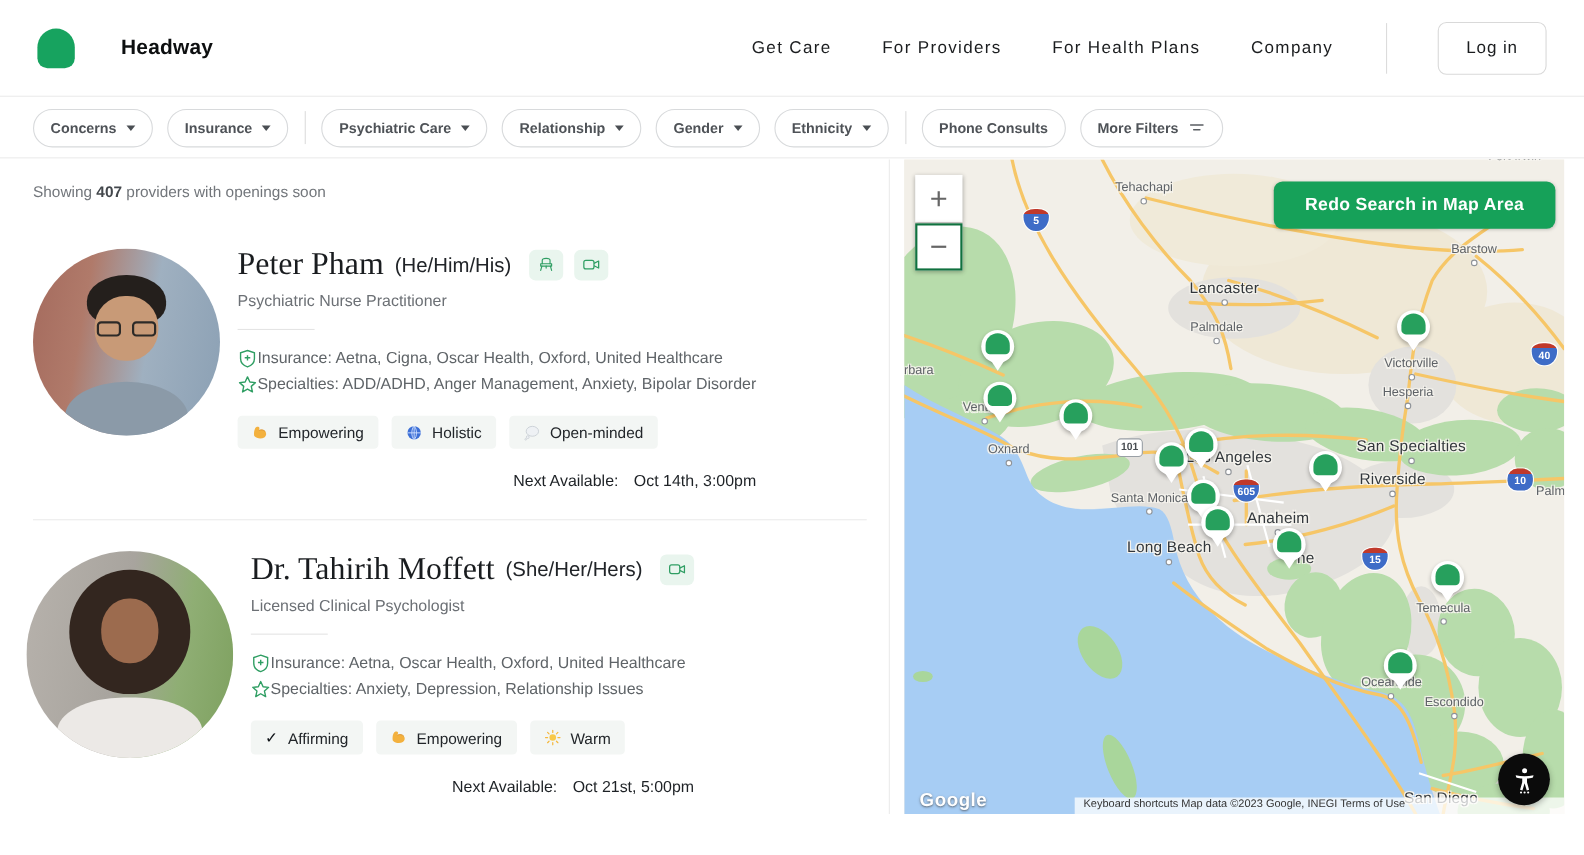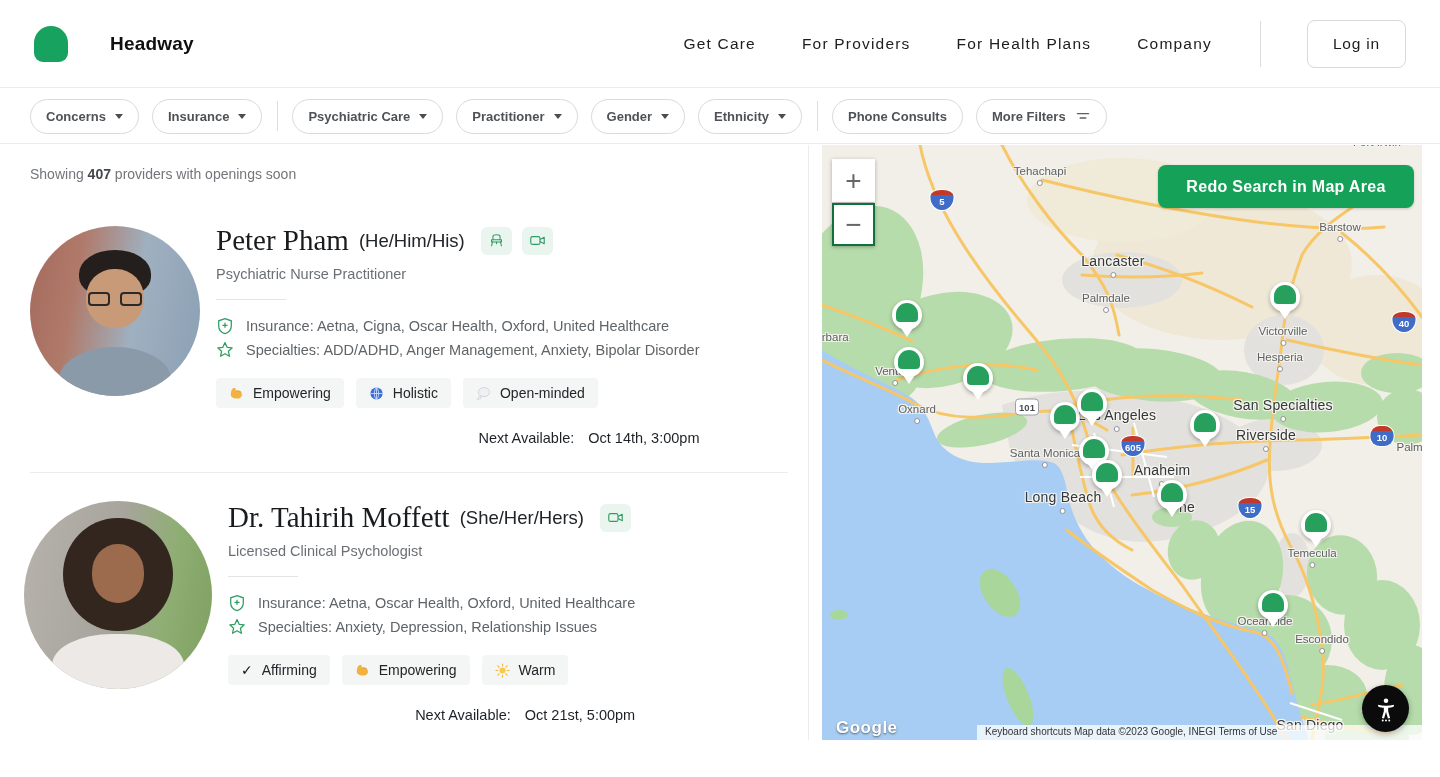--- a/index.html
+++ b/index.html
@@ -53,21 +53,21 @@
 
   .card-body { margin-left:16px; padding-top:0; }
   .name-row { display:flex; align-items:center; }
   .prov-name { font-family:"Liberation Serif","DejaVu Serif",serif; font-size:29px; color:#191c1f; cursor:pointer; }
   .pronouns { font-size:18.5px; color:#212428; margin-left:10px; }
   .badges { display:flex; gap:10px; margin-left:16px; }
   .badge { width:31px; height:28px; background:#e9f5ee; border-radius:6px; display:flex;
            align-items:center; justify-content:center; }
   .prov-title { margin-top:9px; font-size:14.5px; color:#6c7075; }
   .mini-divider { width:70px; border-top:1px solid #e4e4e4; margin:17px 0 17px; }
-  .info-row { display:flex; align-items:center; gap:12px; font-size:14.5px; color:#5f6468; margin-top:6px; }
+  .info-row { display:flex; align-items:center; gap:0; font-size:14.5px; color:#5f6468; margin-top:6px; }
   .info-row svg { flex-shrink:0; }
   .tags { display:flex; gap:12px; margin-top:19px; }
   .tag { display:inline-flex; align-items:center; gap:9px; background:#f3f6f4; border-radius:4px;
          padding:7px 13px; font-size:14px; color:#22262a; }
   .tag .check { font-weight:700; font-size:14px; color:#101418; }
   .next-row { margin-top:22px; font-size:14.5px; color:#1e2226; display:flex; gap:14px;justify-content:flex-end; }
   .card-divider { border-top:1px solid #ececec; margin-top:26px; width:758px; }
 
   
   .map { position:absolute; left:822px; top:145px; width:600px; height:595px; overflow:hidden; background:#f2efe8; }
@@ -138,21 +138,21 @@
     <button class="pill">
       <span>Insurance</span>
       <i class="caret"></i>
     </button>
     <span class="pill-divider"></span>
     <button class="pill">
       <span>Psychiatric Care</span>
       <i class="caret"></i>
     </button>
     <button class="pill">
-      <span>Practitioner</span>
+      <span>Relationship</span>
       <i class="caret"></i>
     </button>
     <button class="pill">
       <span>Gender</span>
       <i class="caret"></i>
     </button>
     <button class="pill">
       <span>Ethnicity</span>
       <i class="caret"></i>
     </button>

